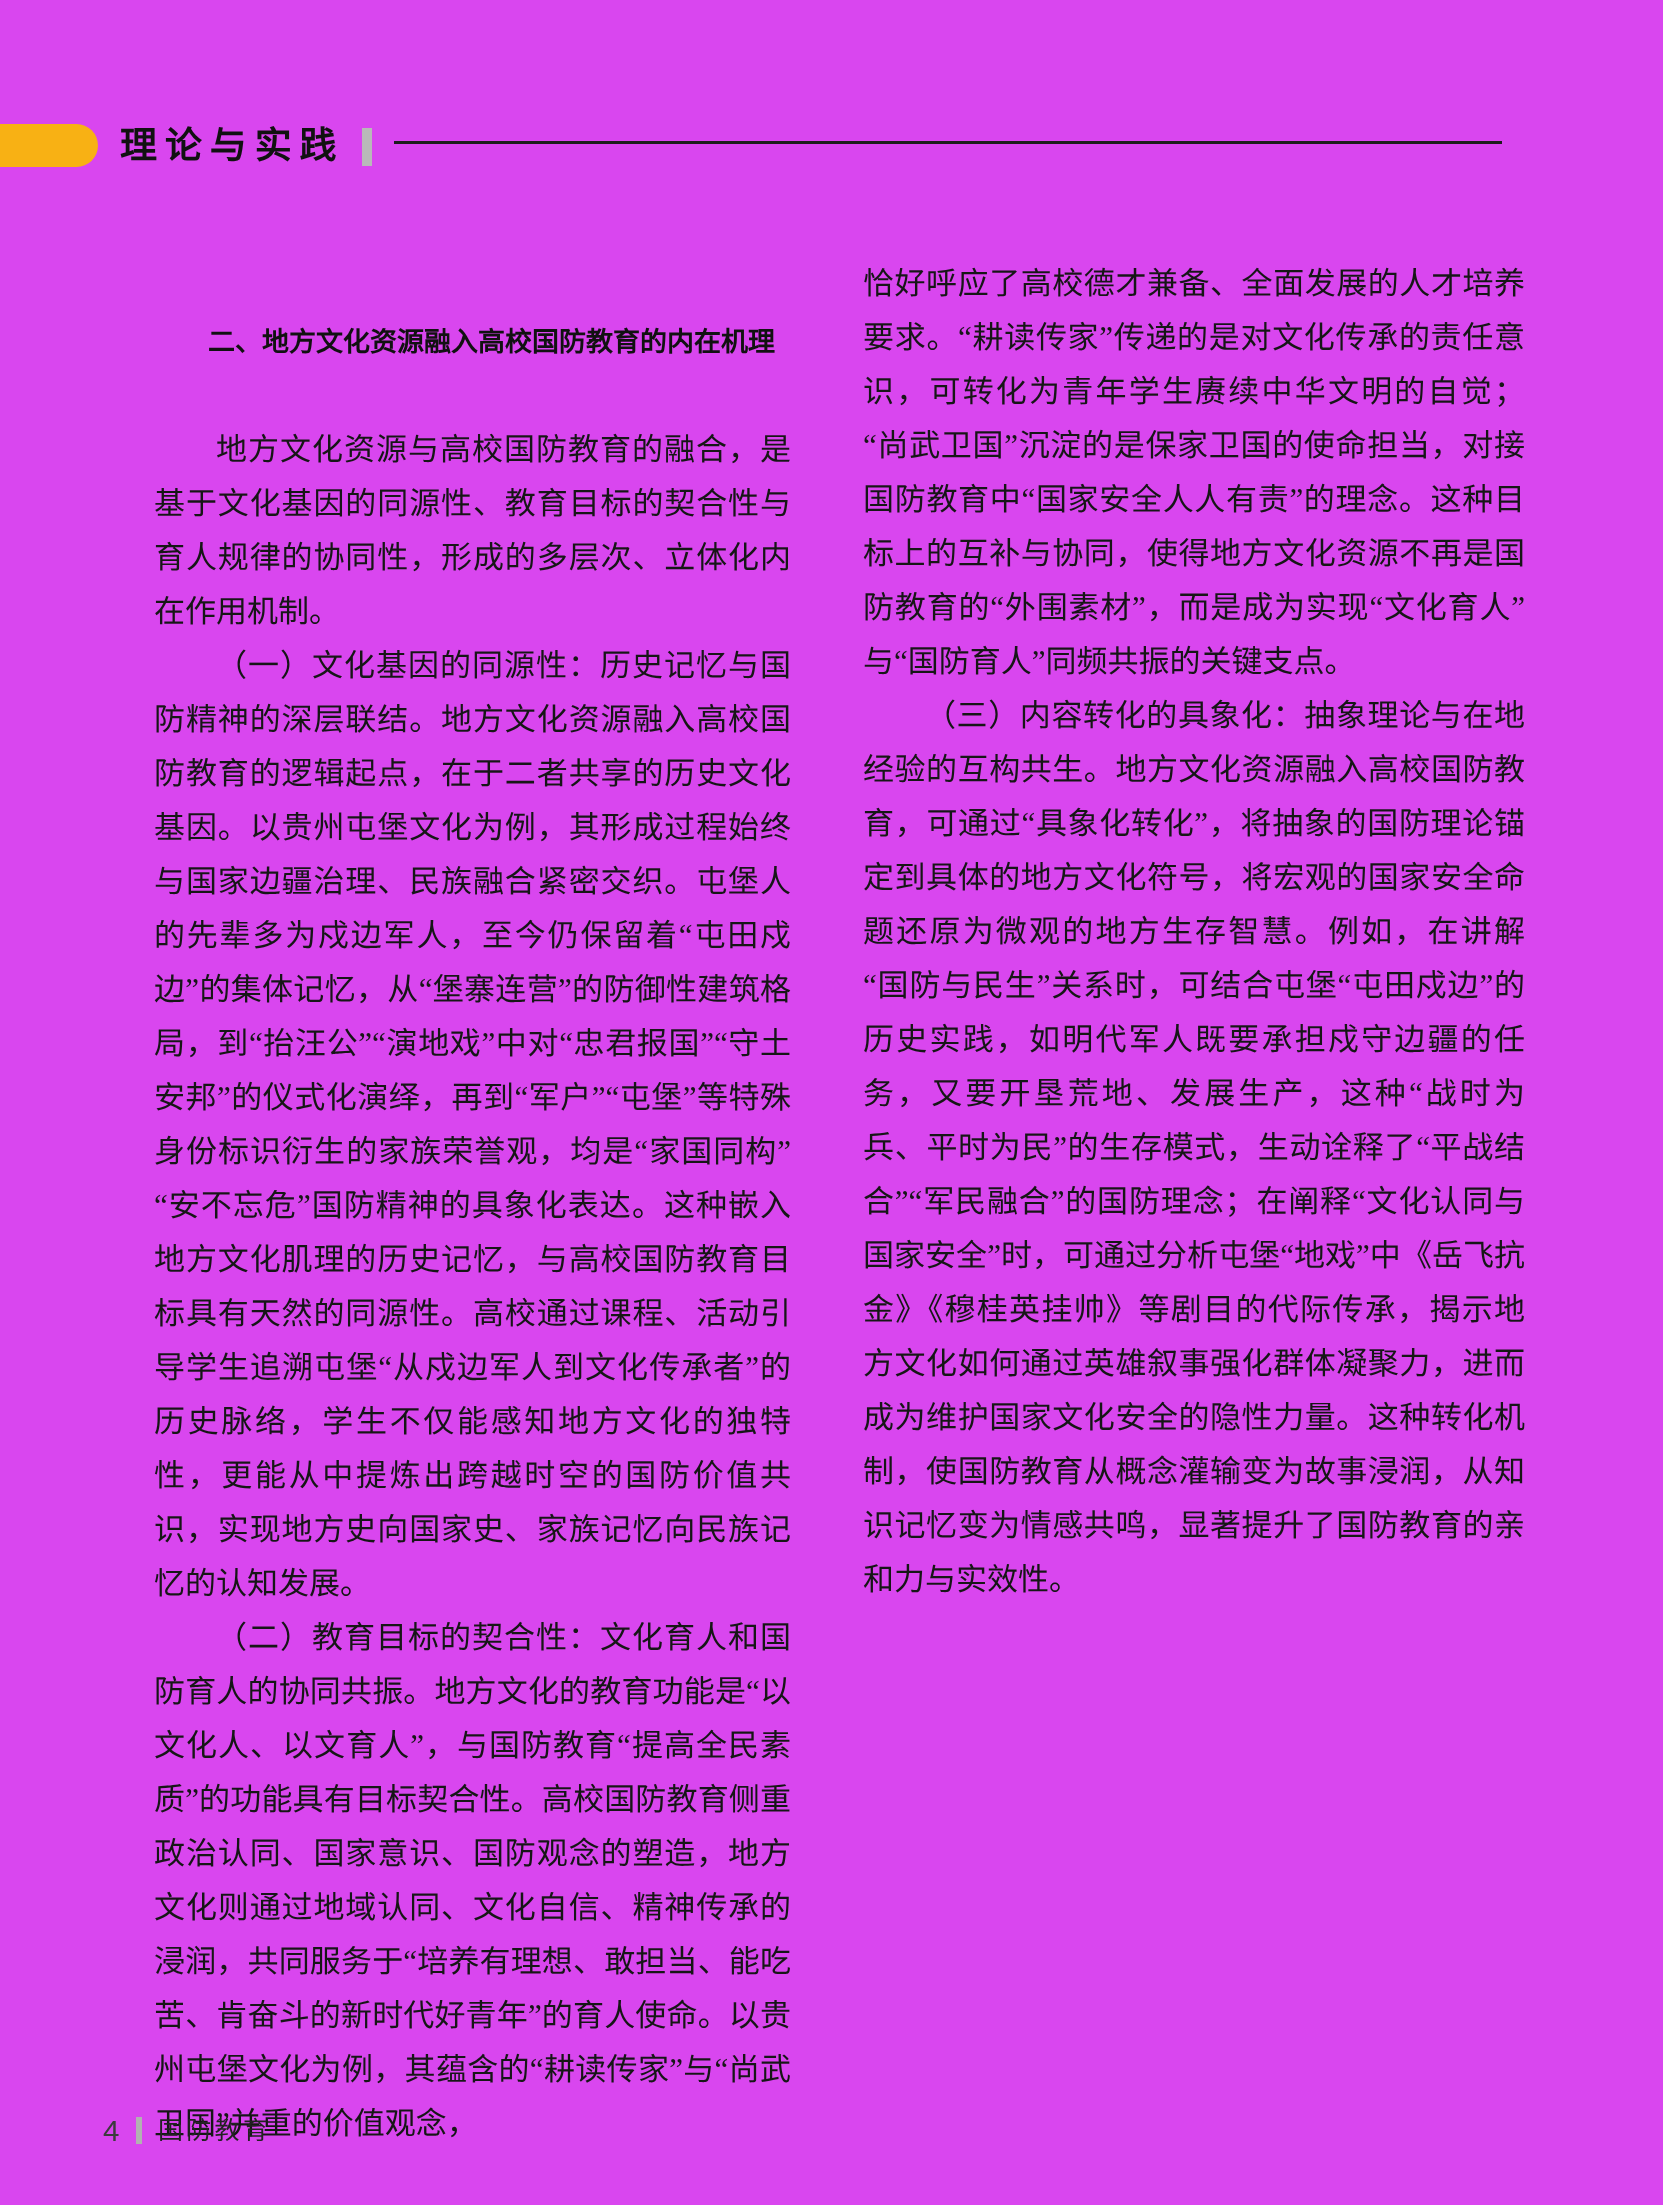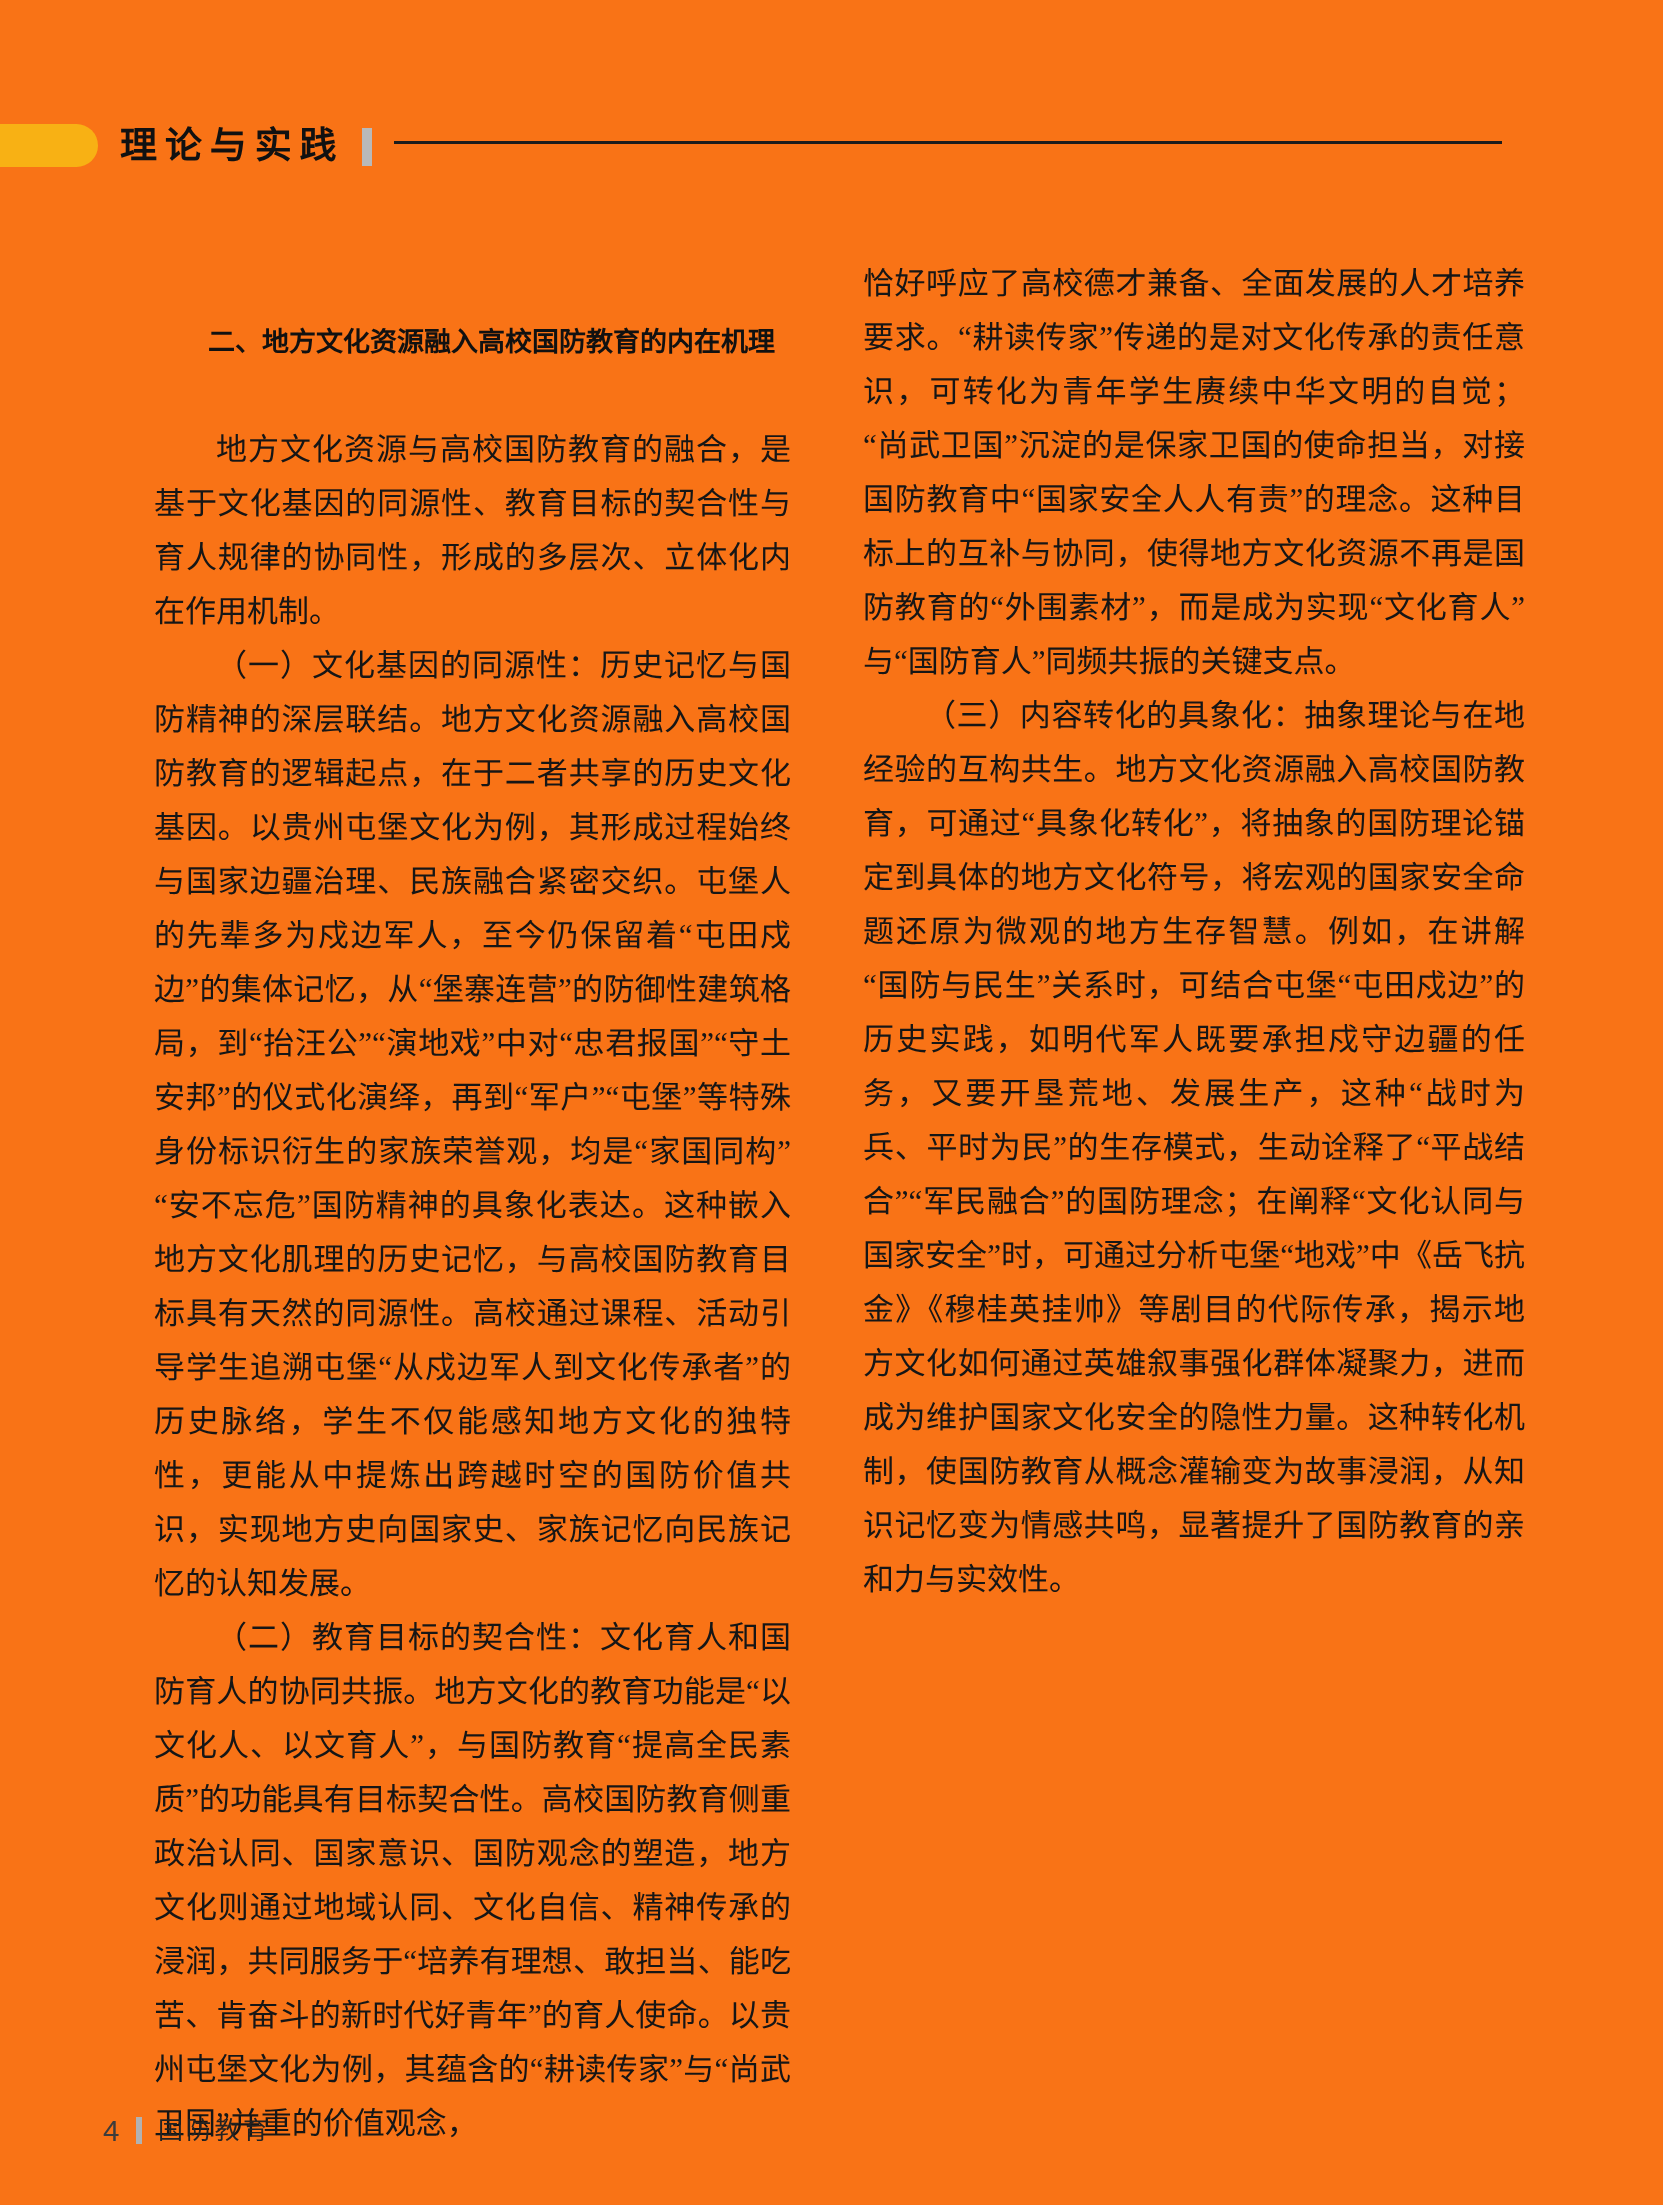--- a/index.html
+++ b/index.html
@@ -1,20 +1,20 @@
 <!DOCTYPE html>
 <html lang="zh-CN" style="font-size:10.5px"><head>
 <meta charset="utf-8">
 <style>
   html, body { margin: 0; padding: 0; background: #ffffff; }
   .page {
     position: relative;
     width: 1664px;
     height: 2205px;
-    background: #f97316;
+    background: #d946ef;
     overflow: hidden;
     font-family: "Liberation Serif", "DejaVu Serif", serif;
     color: #161616;
   }
 
   
   .header-tab {
     position: absolute;
     left: 0; top: 124px;
     width: 98px; height: 43px;

